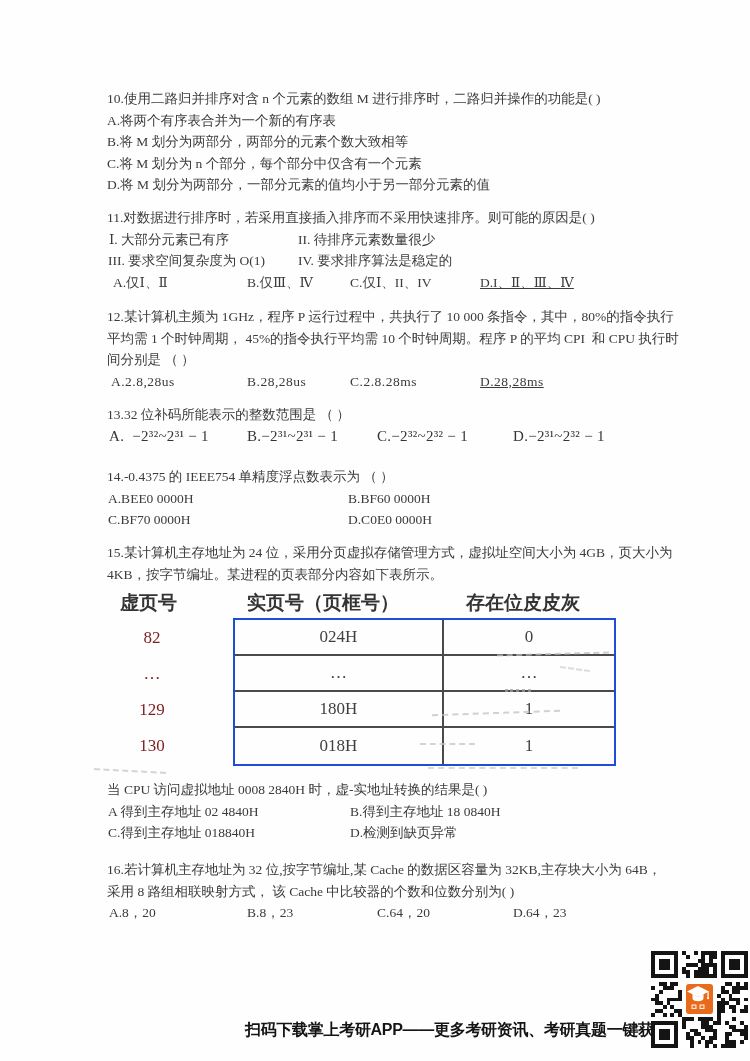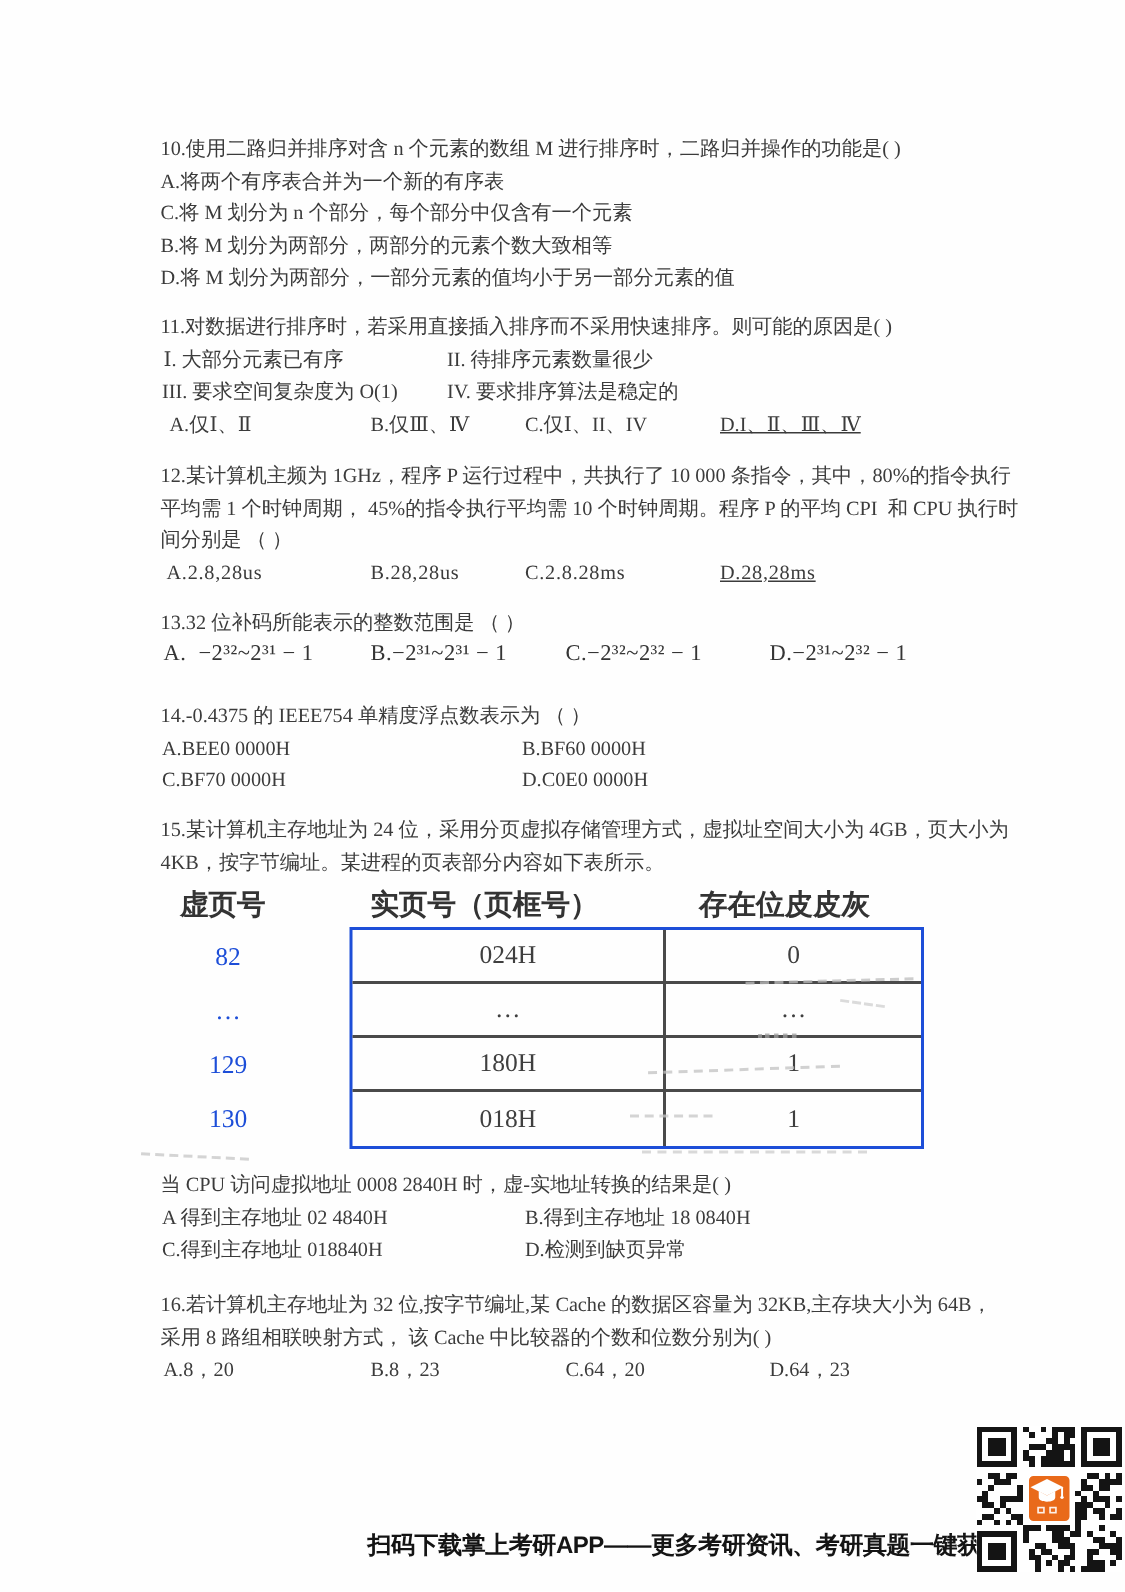--- a/index.html
+++ b/index.html
@@ -14,21 +14,21 @@
   .posR{left:191px;} .posHalf{left:241px;}
   .mathrow{font-size:15px;height:25px;color:#353535;}
   .mathrow .opt{letter-spacing:.3px;}
 
   
   .tbl-hdr{position:absolute;top:590px;left:0;font-size:19px;font-weight:bold;color:#333;}
   .tbl-hdr span{position:absolute;top:0;white-space:pre;}
   .h1{left:120px;} .h2{left:247px;} .h3{left:466px;}
   .vcol{position:absolute;left:107px;top:620px;width:90px;}
   .vcell{height:36px;display:flex;align-items:center;justify-content:center;
-         font-size:17px;color:#1d4ed8;}
+         font-size:17px;color:#7f1d1d;}
   .tbox{position:absolute;left:233px;top:618px;width:379px;border:2px solid #1d4ed8;
         box-sizing:content-box;}
   .trow{display:flex;height:36px;border-bottom:2px solid #4a4a4a;box-sizing:border-box;}
   .trow:last-child{border-bottom:none;}
   .tc{display:flex;align-items:center;justify-content:center;font-size:17px;color:#3f3f3f;}
   .tc-mid{width:209px;border-right:2px solid #4a4a4a;box-sizing:border-box;}
   .tc-right{flex:1;}
 
   
   .art{position:absolute;opacity:.75;}
@@ -52,22 +52,22 @@
            display:flex;align-items:center;justify-content:center;}
 </style>
 </head>
 <body>
 
 <div class="page">
 
   <div class="q" style="top:88px">
     <div class="line">10.使用二路归并排序对含 n 个元素的数组 M 进行排序时，二路归并操作的功能是( )</div>
     <div class="line">A.将两个有序表合并为一个新的有序表</div>
+    <div class="line">B.将 M 划分为两部分，两部分的元素个数大致相等</div>
     <div class="line">C.将 M 划分为 n 个部分，每个部分中仅含有一个元素</div>
-    <div class="line">B.将 M 划分为两部分，两部分的元素个数大致相等</div>
     <div class="line">D.将 M 划分为两部分，一部分元素的值均小于另一部分元素的值</div>
   </div>
 
   <div class="q" style="top:207px">
     <div class="line">11.对数据进行排序时，若采用直接插入排序而不采用快速排序。则可能的原因是( )</div>
     <div class="optrow">
       <span class="opt posA">Ⅰ. 大部分元素已有序</span>
       <span class="opt posR">II. 待排序元素数量很少</span>
     </div>
     <div class="optrow">

